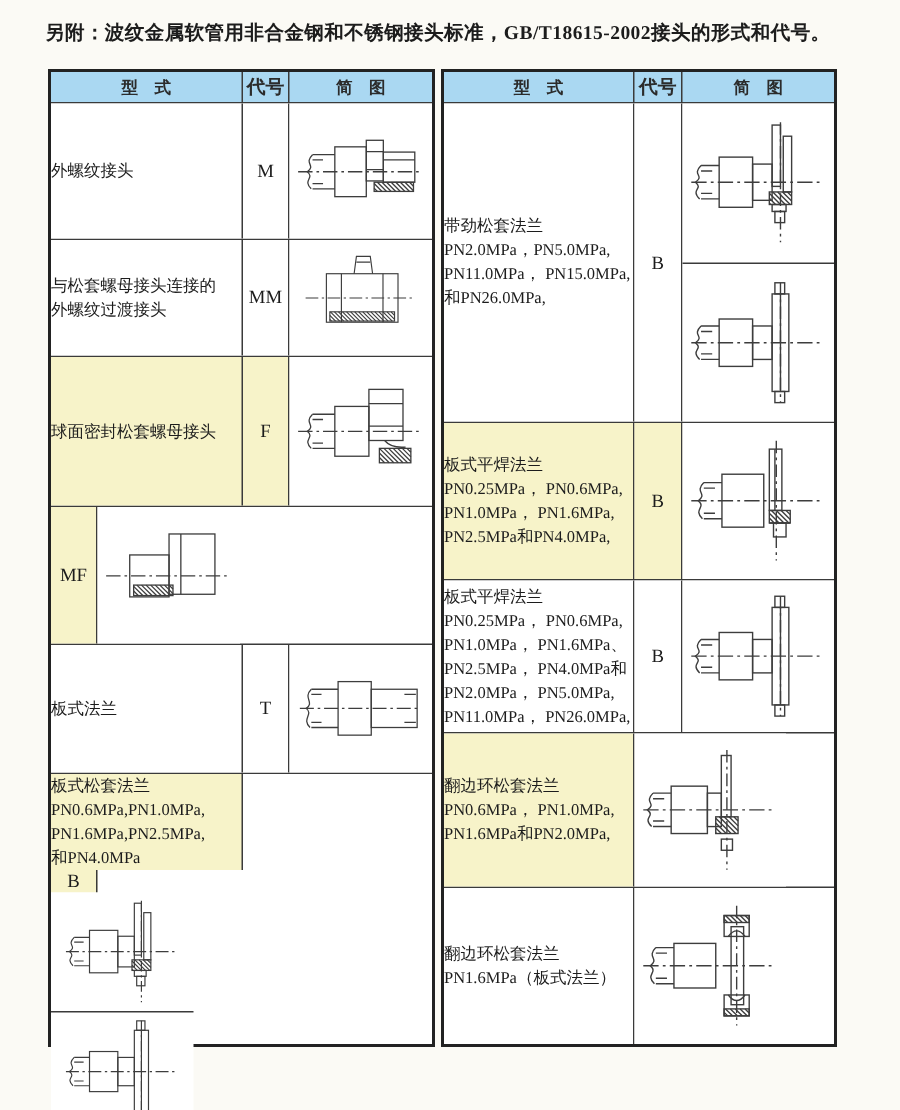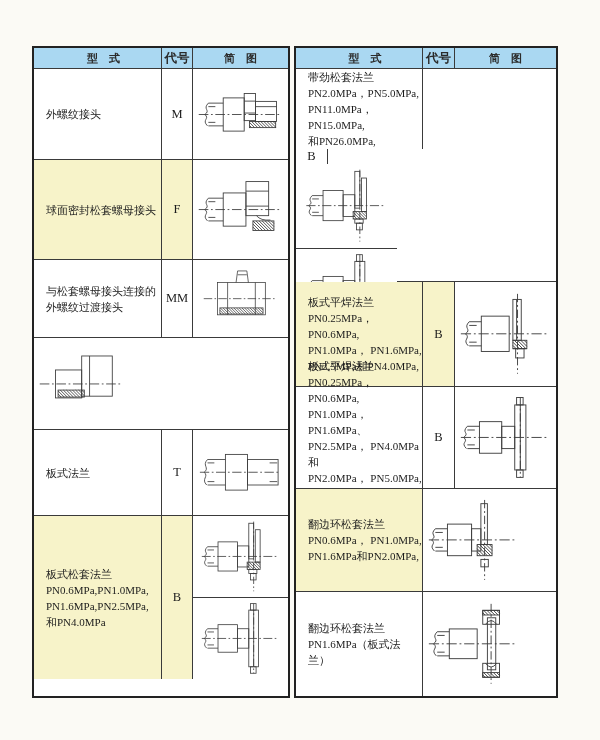--- a/index.html
+++ b/index.html
@@ -6,35 +6,36 @@
   .page{position:relative;width:600px;height:740px;background:#fbfaf5;overflow:hidden;
         font-family:"Liberation Serif","DejaVu Serif",serif;color:#1c1c1c}
   .title{position:absolute;left:30px;top:13px;font-size:13px;font-weight:600;letter-spacing:.3px;white-space:nowrap}
   .tables{position:absolute;left:32px;top:46px;display:flex;gap:4px}
   .ftable{border:2px solid #222;background:#fff}
   .trow{display:flex;border-top:1px solid #3a3a3a;box-sizing:border-box}
   .hdr{border-top:none;background:#aad8f2;height:20px}
   .hc{display:flex;align-items:center;justify-content:center;font-size:11px;font-weight:600;color:#2b2b2b;box-sizing:border-box}
   .cell{box-sizing:border-box;background:#fff}
   .c-type,.c-code{border-right:1px solid #3a3a3a}
-  .c-type{display:flex;align-items:center;padding-left:12px}
+  .c-type{display:flex;align-items:center;padding-left:0}
   .c-code{display:flex;align-items:center;justify-content:center;font-size:12.5px}
   .c-diag{display:flex;flex-direction:column}
   .t0 .c-type{width:128px}.t0 .c-code{width:31px}.t0 .c-diag{width:95px}
   .t1 .c-type{width:127px}.t1 .c-code{width:32px}.t1 .c-diag{width:101px}
   .hl .c-type,.hl .c-code{background:#f7f3c9}
   .type{font-size:11px;line-height:16px;white-space:pre-line}
   .dcell{flex:1;display:flex;align-items:center;justify-content:center;min-height:0}
   .dcell + .dcell{border-top:1px solid #3a3a3a}
   .diag{width:92%;height:90%}
 </style>
 </head>
 <body>
 
 <div class="page">
+  <div class="title">另附：波纹金属软管用非合金钢和不锈钢接头标准，GB/T18615-2002接头的形式和代号。</div>
   <div class="tables">
     <div class="ftable t0">
         <div class="trow hdr">
           <div class="hc c-type">型　式</div>
           <div class="hc c-code">代号</div>
           <div class="hc c-diag">简　图</div>
         </div>
         <div class="trow" style="height: 91px;">
           <div class="cell c-type">
             <div class="type">外螺纹接头</div>
@@ -59,54 +60,20 @@
                 <line x1="87" y1="53" x2="90" y2="56" stroke="#3d3d3d" stroke-width="1"></line>
                 <line x1="83.5" y1="53" x2="90" y2="59.5" stroke="#3d3d3d" stroke-width="1"></line>
                 <line x1="80" y1="53" x2="87" y2="60" stroke="#3d3d3d" stroke-width="1"></line>
                 <line x1="76.5" y1="53" x2="83.5" y2="60" stroke="#3d3d3d" stroke-width="1"></line>
                 <line x1="73" y1="53" x2="80" y2="60" stroke="#3d3d3d" stroke-width="1"></line>
                 <line x1="69.5" y1="53" x2="76.5" y2="60" stroke="#3d3d3d" stroke-width="1"></line>
                 <line x1="66" y1="53" x2="73" y2="60" stroke="#3d3d3d" stroke-width="1"></line>
                 <line x1="62.5" y1="53" x2="69.5" y2="60" stroke="#3d3d3d" stroke-width="1"></line>
                 <line x1="60" y1="54" x2="66" y2="60" stroke="#3d3d3d" stroke-width="1"></line>
                 <line x1="60" y1="57.5" x2="62.5" y2="60" stroke="#3d3d3d" stroke-width="1"></line>
-              </svg>
-            </div>
-          </div>
-        </div>
-        <div class="trow hl" style="height: 100px;">
-          <div class="cell c-type">
-            <div class="type">球面密封松套螺母接头</div>
-          </div>
-          <div class="cell c-code">F</div>
-          <div class="cell c-diag">
-            <div class="dcell">
-              <svg viewBox="0 0 100 90" class="diag">
-                <line x1="2" y1="45" x2="97" y2="45" stroke="#3d3d3d" stroke-width="1" stroke-dasharray="11 3 2 3"></line>
-                <line x1="13" y1="32" x2="30" y2="32" stroke="#3d3d3d" stroke-width="1"></line>
-                <line x1="13" y1="58" x2="30" y2="58" stroke="#3d3d3d" stroke-width="1"></line>
-                <path d="M13,32 C6,39 16,40 9,45 C15,50 5,51 12,58" fill="none" stroke="#3d3d3d" stroke-width="1"></path>
-                <line x1="13" y1="36" x2="21" y2="36" stroke="#3d3d3d" stroke-width="1"></line>
-                <line x1="13" y1="54" x2="21" y2="54" stroke="#3d3d3d" stroke-width="1"></line>
-                <rect x="30" y="26" width="26" height="38" fill="none" stroke="#3d3d3d" stroke-width="1"></rect>
-                <rect x="56" y="13" width="26" height="39" fill="none" stroke="#3d3d3d" stroke-width="1"></rect>
-                <line x1="56" y1="23.92" x2="82" y2="23.92" stroke="#3d3d3d" stroke-width="1"></line>
-                <line x1="56" y1="41.08" x2="82" y2="41.08" stroke="#3d3d3d" stroke-width="1"></line>
-                <path d="M68,52 q5,6 16,5" fill="none" stroke="#3d3d3d" stroke-width="1"></path>
-                <rect x="64" y="58" width="24" height="11" fill="none" stroke="#3d3d3d" stroke-width="1"></rect>
-                <line x1="85" y1="58" x2="88" y2="61" stroke="#3d3d3d" stroke-width="1"></line>
-                <line x1="81.5" y1="58" x2="88" y2="64.5" stroke="#3d3d3d" stroke-width="1"></line>
-                <line x1="78" y1="58" x2="88" y2="68" stroke="#3d3d3d" stroke-width="1"></line>
-                <line x1="74.5" y1="58" x2="85.5" y2="69" stroke="#3d3d3d" stroke-width="1"></line>
-                <line x1="71" y1="58" x2="82" y2="69" stroke="#3d3d3d" stroke-width="1"></line>
-                <line x1="67.5" y1="58" x2="78.5" y2="69" stroke="#3d3d3d" stroke-width="1"></line>
-                <line x1="64" y1="58" x2="75" y2="69" stroke="#3d3d3d" stroke-width="1"></line>
-                <line x1="64" y1="61.5" x2="71.5" y2="69" stroke="#3d3d3d" stroke-width="1"></line>
-                <line x1="64" y1="65" x2="68" y2="69" stroke="#3d3d3d" stroke-width="1"></line>
-                <line x1="64" y1="68.5" x2="64.5" y2="69" stroke="#3d3d3d" stroke-width="1"></line>
               </svg>
             </div>
           </div>
         </div>
         <div class="trow" style="height: 78px;">
           <div class="cell c-type">
             <div class="type">与松套螺母接头连接的
 外螺纹过渡接头</div>
           </div>
           <div class="cell c-code">MM</div>
@@ -135,21 +102,56 @@
                 <line x1="34" y1="57" x2="42" y2="65" stroke="#3d3d3d" stroke-width="1"></line>
                 <line x1="30.5" y1="57" x2="38.5" y2="65" stroke="#3d3d3d" stroke-width="1"></line>
                 <line x1="27" y1="57" x2="35" y2="65" stroke="#3d3d3d" stroke-width="1"></line>
                 <line x1="23.5" y1="57" x2="31.5" y2="65" stroke="#3d3d3d" stroke-width="1"></line>
                 <line x1="23" y1="60" x2="28" y2="65" stroke="#3d3d3d" stroke-width="1"></line>
                 <line x1="23" y1="63.5" x2="24.5" y2="65" stroke="#3d3d3d" stroke-width="1"></line>
               </svg>
             </div>
           </div>
         </div>
+        <div class="trow hl" style="height: 100px;">
+          <div class="cell c-type">
+            <div class="type">球面密封松套螺母接头</div>
+          </div>
+          <div class="cell c-code">F</div>
+          <div class="cell c-diag">
+            <div class="dcell">
+              <svg viewBox="0 0 100 90" class="diag">
+                <line x1="2" y1="45" x2="97" y2="45" stroke="#3d3d3d" stroke-width="1" stroke-dasharray="11 3 2 3"></line>
+                <line x1="13" y1="32" x2="30" y2="32" stroke="#3d3d3d" stroke-width="1"></line>
+                <line x1="13" y1="58" x2="30" y2="58" stroke="#3d3d3d" stroke-width="1"></line>
+                <path d="M13,32 C6,39 16,40 9,45 C15,50 5,51 12,58" fill="none" stroke="#3d3d3d" stroke-width="1"></path>
+                <line x1="13" y1="36" x2="21" y2="36" stroke="#3d3d3d" stroke-width="1"></line>
+                <line x1="13" y1="54" x2="21" y2="54" stroke="#3d3d3d" stroke-width="1"></line>
+                <rect x="30" y="26" width="26" height="38" fill="none" stroke="#3d3d3d" stroke-width="1"></rect>
+                <rect x="56" y="13" width="26" height="39" fill="none" stroke="#3d3d3d" stroke-width="1"></rect>
+                <line x1="56" y1="23.92" x2="82" y2="23.92" stroke="#3d3d3d" stroke-width="1"></line>
+                <line x1="56" y1="41.08" x2="82" y2="41.08" stroke="#3d3d3d" stroke-width="1"></line>
+                <path d="M68,52 q5,6 16,5" fill="none" stroke="#3d3d3d" stroke-width="1"></path>
+                <rect x="64" y="58" width="24" height="11" fill="none" stroke="#3d3d3d" stroke-width="1"></rect>
+                <line x1="85" y1="58" x2="88" y2="61" stroke="#3d3d3d" stroke-width="1"></line>
+                <line x1="81.5" y1="58" x2="88" y2="64.5" stroke="#3d3d3d" stroke-width="1"></line>
+                <line x1="78" y1="58" x2="88" y2="68" stroke="#3d3d3d" stroke-width="1"></line>
+                <line x1="74.5" y1="58" x2="85.5" y2="69" stroke="#3d3d3d" stroke-width="1"></line>
+                <line x1="71" y1="58" x2="82" y2="69" stroke="#3d3d3d" stroke-width="1"></line>
+                <line x1="67.5" y1="58" x2="78.5" y2="69" stroke="#3d3d3d" stroke-width="1"></line>
+                <line x1="64" y1="58" x2="75" y2="69" stroke="#3d3d3d" stroke-width="1"></line>
+                <line x1="64" y1="61.5" x2="71.5" y2="69" stroke="#3d3d3d" stroke-width="1"></line>
+                <line x1="64" y1="65" x2="68" y2="69" stroke="#3d3d3d" stroke-width="1"></line>
+                <line x1="64" y1="68.5" x2="64.5" y2="69" stroke="#3d3d3d" stroke-width="1"></line>
+              </svg>
+            </div>
+          </div>
+        </div>
         <div class="trow hl" style="height: 92px;">
+          <div class="cell c-code">MF</div>
           <div class="cell c-diag">
             <div class="dcell">
               <svg viewBox="0 0 100 90" class="diag">
                 <line x1="2" y1="45" x2="97" y2="45" stroke="#3d3d3d" stroke-width="1" stroke-dasharray="11 3 2 3"></line>
                 <rect x="20" y="29" width="30" height="32" fill="none" stroke="#3d3d3d" stroke-width="1"></rect>
                 <rect x="50" y="13" width="35" height="46" fill="none" stroke="#3d3d3d" stroke-width="1"></rect>
                 <line x1="59" y1="13" x2="59" y2="59" stroke="#3d3d3d" stroke-width="1"></line>
                 <rect x="23" y="52" width="30" height="8" fill="none" stroke="#3d3d3d" stroke-width="1"></rect>
                 <line x1="50" y1="52" x2="53" y2="55" stroke="#3d3d3d" stroke-width="1"></line>
                 <line x1="46.5" y1="52" x2="53" y2="58.5" stroke="#3d3d3d" stroke-width="1"></line>
@@ -180,21 +182,21 @@
                 <line x1="11" y1="34" x2="19" y2="34" stroke="#3d3d3d" stroke-width="1"></line>
                 <line x1="11" y1="56" x2="19" y2="56" stroke="#3d3d3d" stroke-width="1"></line>
                 <rect x="32" y="24" width="26" height="42" fill="none" stroke="#3d3d3d" stroke-width="1"></rect>
                 <rect x="58" y="30" width="36" height="30" fill="none" stroke="#3d3d3d" stroke-width="1"></rect>
                 <line x1="84" y1="34" x2="93" y2="34" stroke="#3d3d3d" stroke-width="1"></line>
                 <line x1="84" y1="56" x2="93" y2="56" stroke="#3d3d3d" stroke-width="1"></line>
               </svg>
             </div>
           </div>
         </div>
-        <div class="trow hl" style="height: 164px;">
+        <div class="trow hl" style="height: 164px; flex-direction: column;">
           <div class="cell c-type">
             <div class="type">板式松套法兰
 PN0.6MPa,PN1.0MPa,
 PN1.6MPa,PN2.5MPa,
 和PN4.0MPa</div>
           </div>
           <div class="cell c-code">B</div>
           <div class="cell c-diag">
             <div class="dcell">
               <svg viewBox="0 0 100 90" class="diag">
@@ -240,21 +242,21 @@
             </div>
           </div>
         </div>
       </div>
     <div class="ftable t1">
         <div class="trow hdr">
           <div class="hc c-type">型　式</div>
           <div class="hc c-code">代号</div>
           <div class="hc c-diag">简　图</div>
         </div>
-        <div class="trow" style="height: 213px; flex-direction: column;">
+        <div class="trow" style="height: 213px;">
           <div class="cell c-type">
             <div class="type">带劲松套法兰
 PN2.0MPa，PN5.0MPa,
 PN11.0MPa， PN15.0MPa,
 和PN26.0MPa,</div>
           </div>
           <div class="cell c-code">B</div>
           <div class="cell c-diag">
             <div class="dcell">
               <svg viewBox="0 0 100 90" class="diag">

